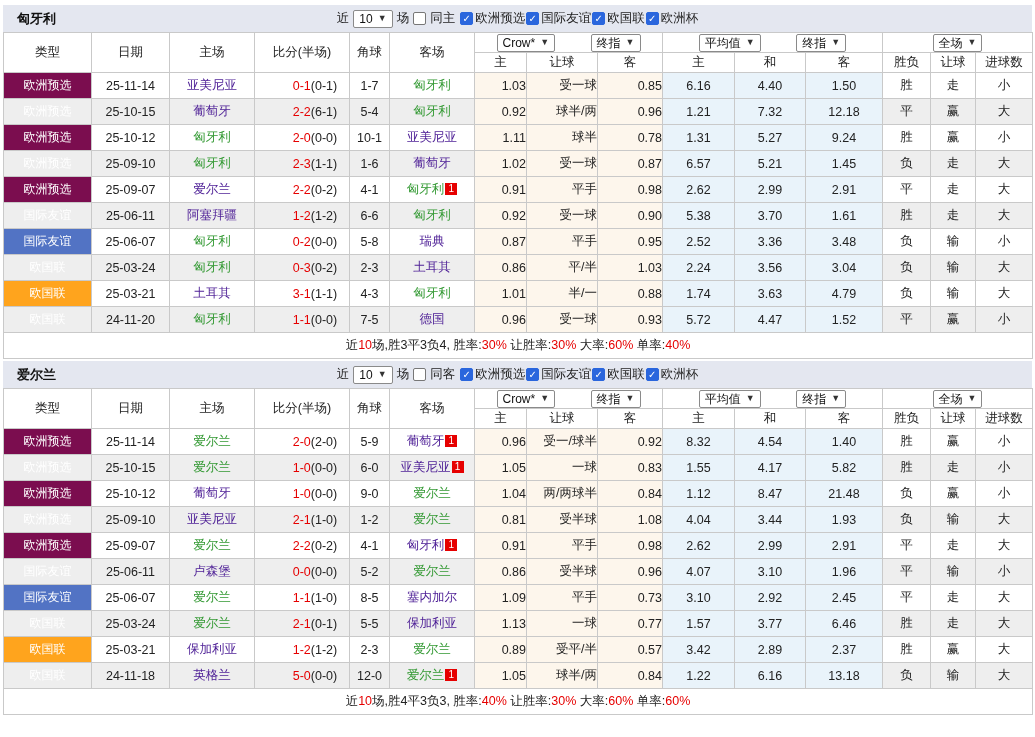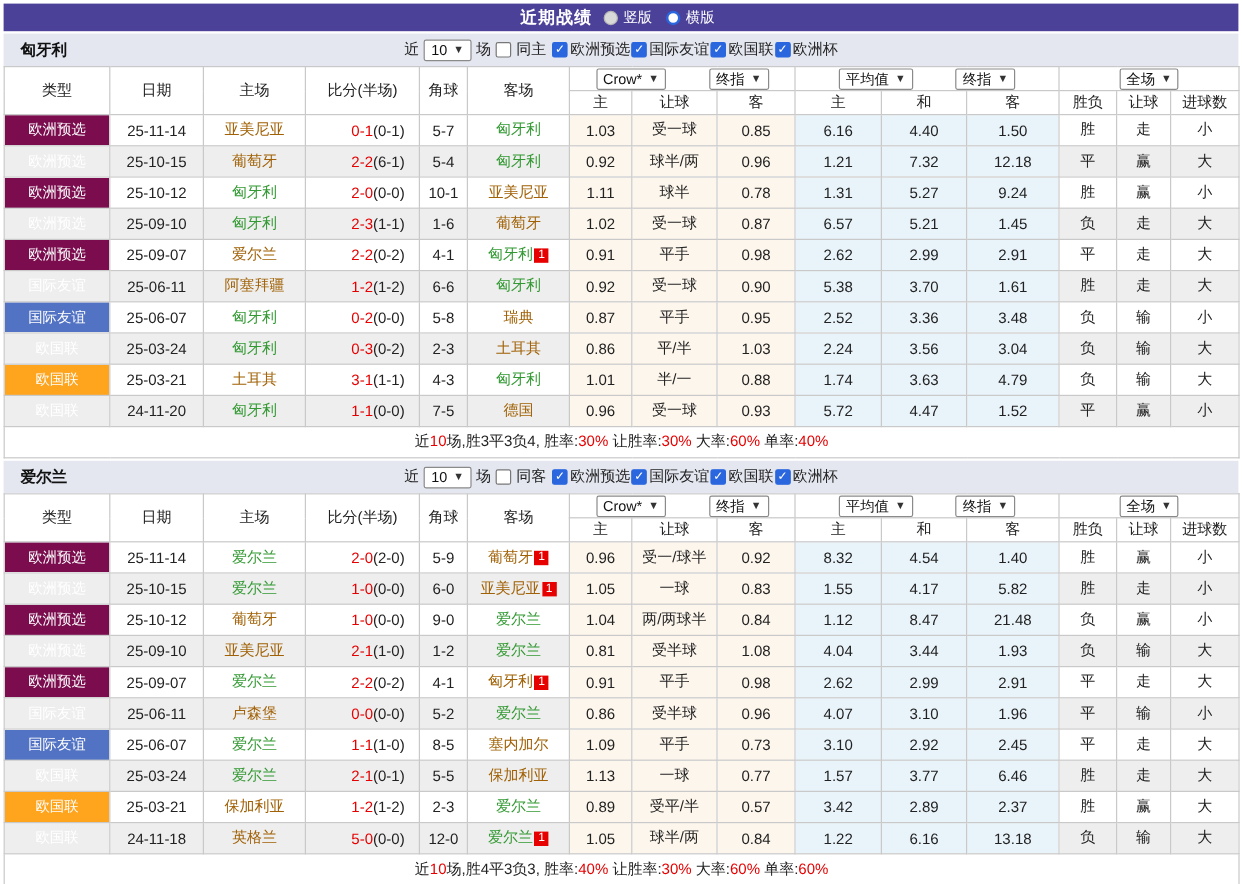--- a/index.html
+++ b/index.html
@@ -27,51 +27,42 @@
   .checkbox.unchecked{background:#fff;border:1px solid #777;}
   .chk-item{display:inline-flex;align-items:center;gap:2px;margin-left:1px;}
   .chk-label{font-size:12.5px;}
 
   
   table.grid{border-collapse:collapse;table-layout:fixed;width:1029px;font-size:12.5px;}
   .grid th,.grid td{border:1px solid #c9c9c9;text-align:center;padding:0;color:#222;overflow:hidden;white-space:nowrap;}
   .grid thead th{font-weight:normal;height:19px;background:#fff;font-size:12.5px;}
   .grid tbody td{height:25px;}
   .grid tbody tr.alt td{background:#eeeeee;}
-  .grid tbody tr td.odds-cell{background:var(--odds_cream_bg);}
+  .grid tbody tr td.odds-cell{background:var(--odds_cream_bg);text-align:right;}
   .grid tbody tr td.avg-cell{background:var(--avg_blue_bg);}
   td.type-cell{color:#fff;font-size:12px;}
   tbody tr td.t-euroq{background:var(--euro_qualifier_badge);}
   tbody tr td.t-frd{background:var(--friendly_badge);}
   tbody tr td.t-unl{background:var(--nations_league_badge);}
-  .team{color:#a16207;}
+  .team{color:#4c1d95;}
   .team.green{color:var(--team_green);}
   .score-red{color:var(--score_red);margin-left:26px;}
   .score-half{color:#222;}
   .res-red{color:var(--win_red);}
   .res-green{color:var(--draw_green);}
   .res-blue{color:var(--lose_blue);}
   .redbadge{display:inline-block;background:var(--badge_red);color:#fff;font-size:10px;line-height:12px;min-width:8px;padding:0 2px;margin-left:1px;vertical-align:1px;}
   tfoot td.summary{height:25px;background:#fff;font-size:12.5px;color:#222;}
   .summary .red{color:var(--score_red);}
   .selcell .select-box{margin:0 16px;}
 </style>
 </head>
 <body>
 
 <div class="page">
-  <div class="topbar">
-    <span class="topbar-title">近期战绩</span>
-    <span class="radio-group">
-      <span class="radio radio-gray"></span>
-      <span class="radio-label">竖版</span>
-      <span class="radio radio-blue"></span>
-      <span class="radio-label">横版</span>
-    </span>
-  </div>
 
   <div id="sections">
   <div class="section">
     <div class="filterbar">
       <span class="team-name">匈牙利</span>
       <span class="filter-controls">
         <span>近</span>
         <span class="select-box">
               <span>10</span>
               <span class="caret">▼</span>
@@ -163,21 +154,21 @@
           <th>让球</th>
           <th>进球数</th>
         </tr>
       </thead>
       <tbody>
             <tr>
               <td class="type-cell t-euroq">欧洲预选</td>
               <td class="date-cell">25-11-14</td>
               <td class="team-cell"><span class="team">亚美尼亚</span></td>
               <td class="score-cell"><span class="score-red">0-1</span><span class="score-half">(0-1)</span></td>
-              <td class="corner-cell">5-7</td>
+              <td class="corner-cell">1-7</td>
               <td class="team-cell"><span class="team green">匈牙利</span></td>
               <td class="odds-cell">1.03</td>
               <td class="odds-cell">受一球</td>
               <td class="odds-cell">0.85</td>
               <td class="avg-cell">6.16</td>
               <td class="avg-cell">4.40</td>
               <td class="avg-cell">1.50</td>
               <td class="res res-red">胜</td>
               <td class="res res-green">走</td>
               <td class="res res-blue">小</td>

